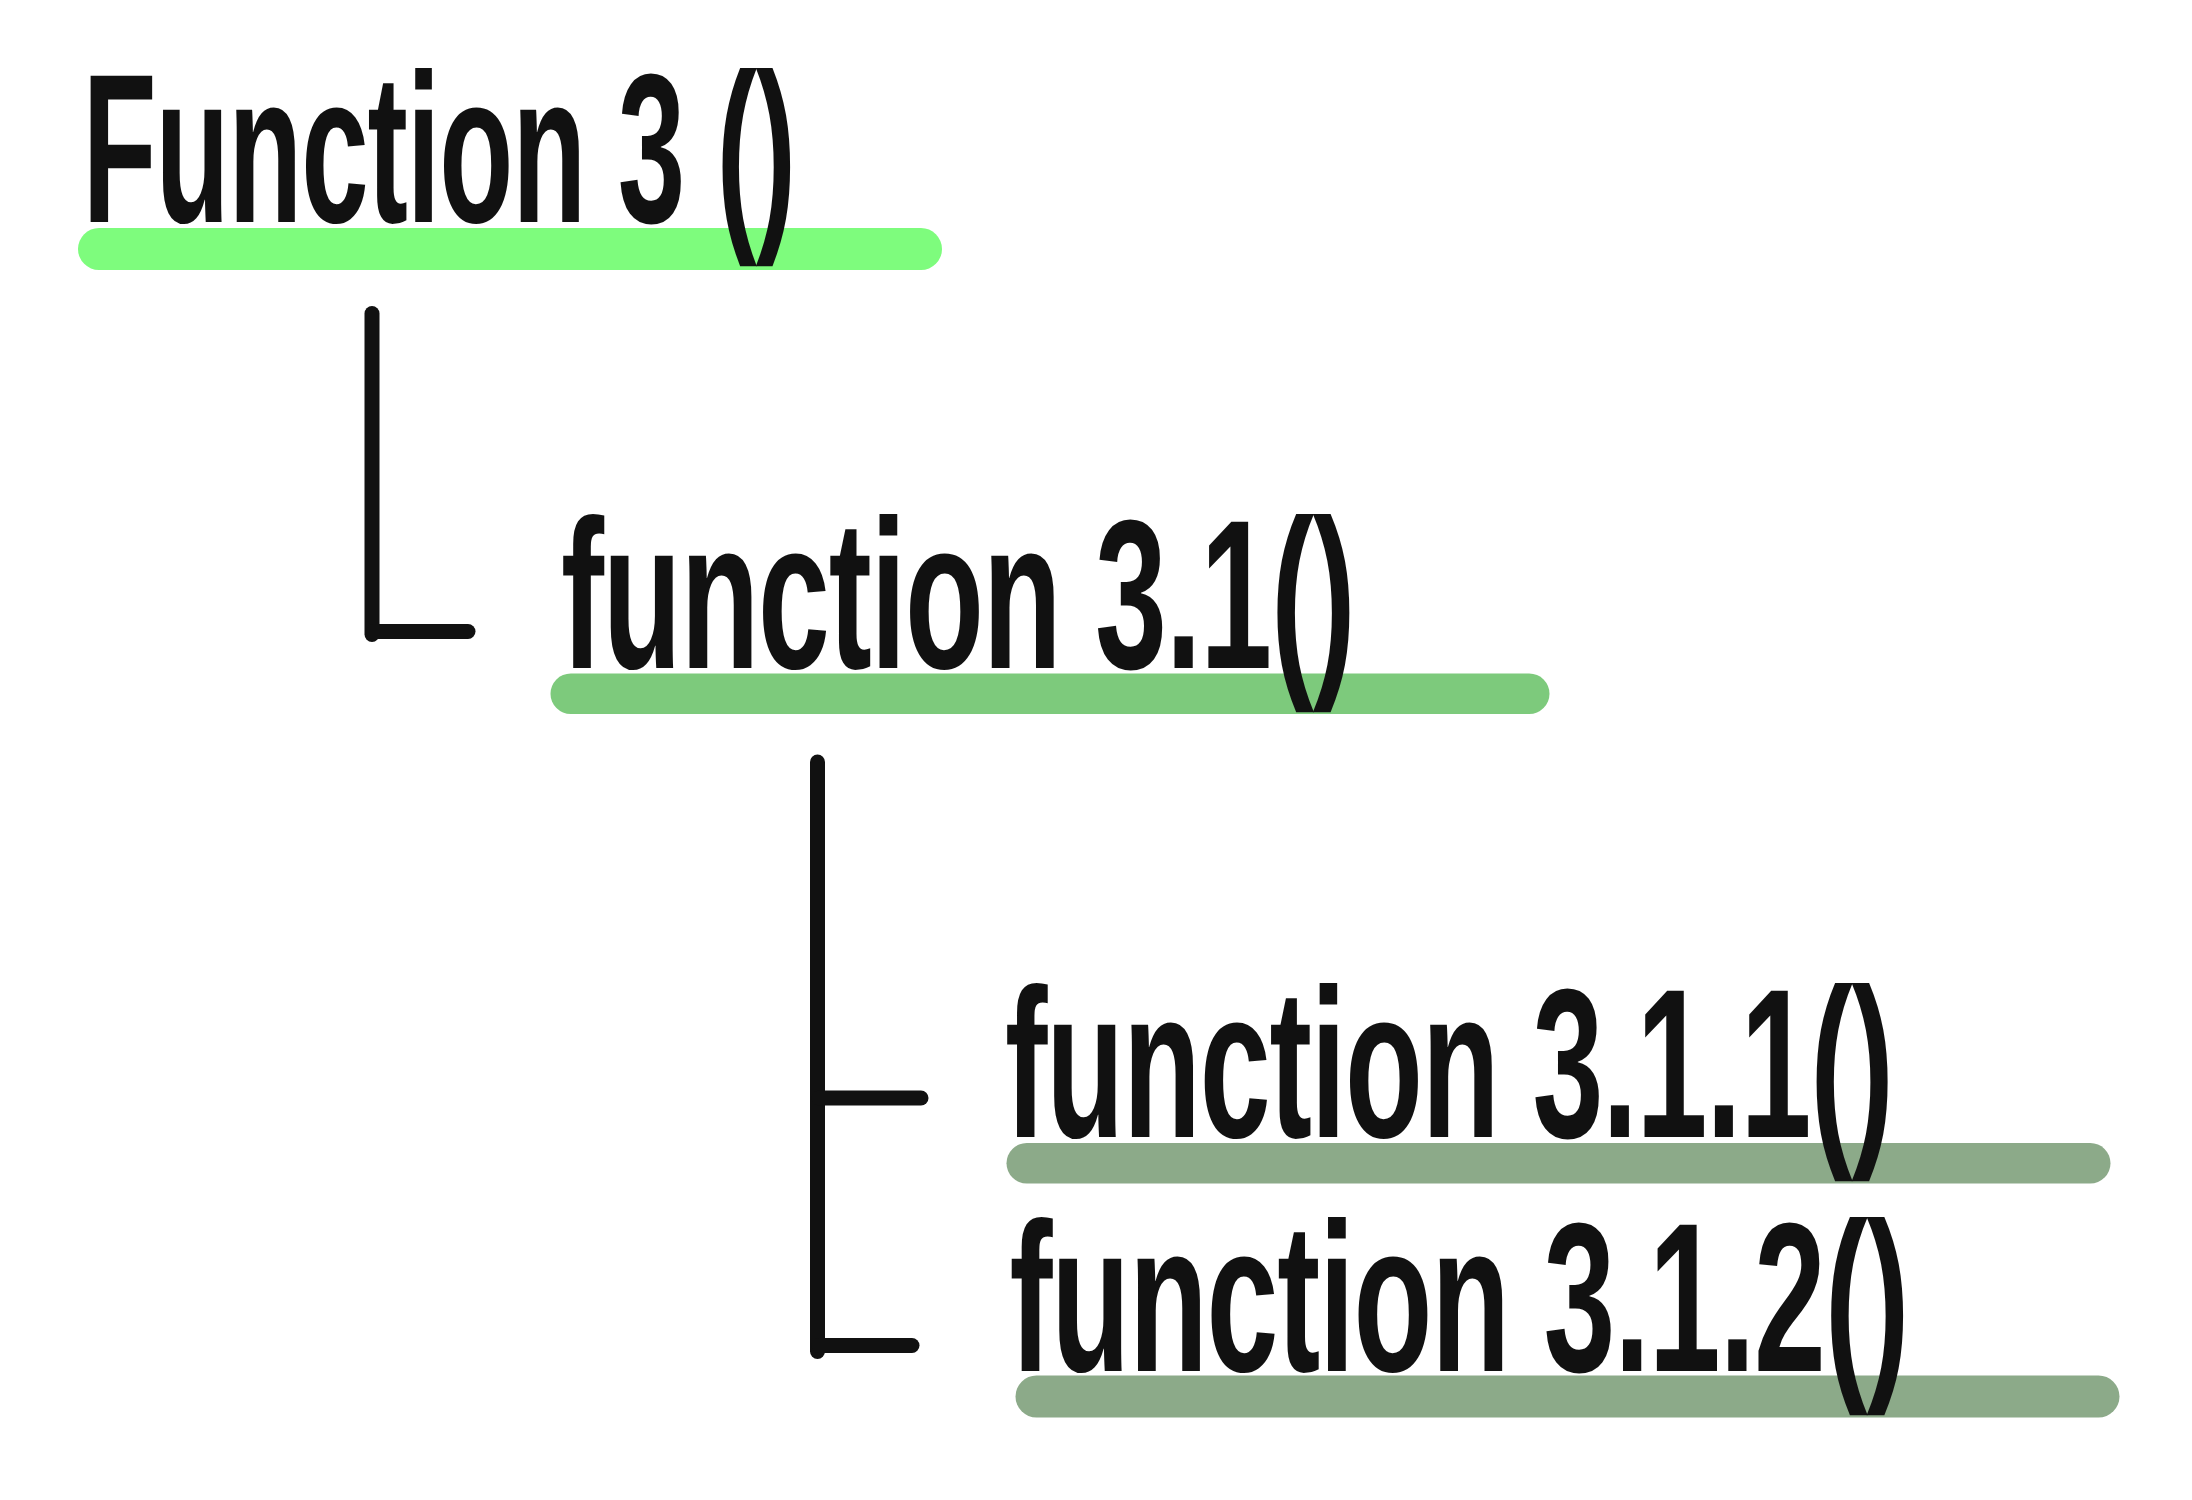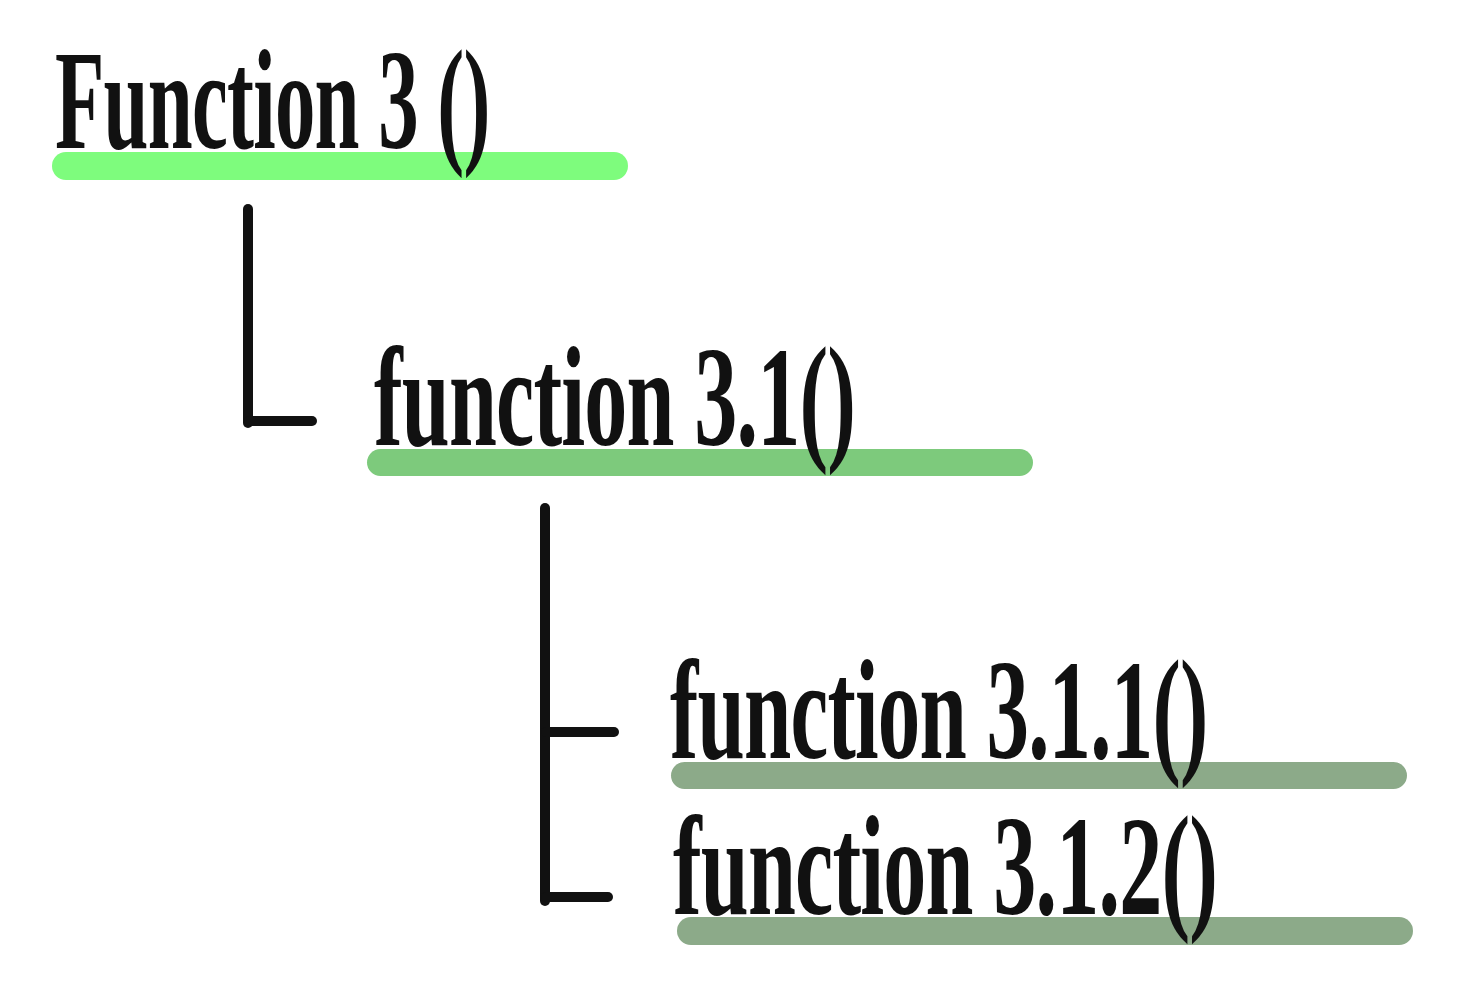--- a/index.html
+++ b/index.html
@@ -3,21 +3,21 @@
 <meta charset="utf-8">
 <style>
   * { margin: 0; padding: 0; box-sizing: border-box; }
   html, body { background: #ffffff; }
   .canvas {
     position: relative;
     width: 1461px;
     height: 1000px;
     background: #ffffff;
     overflow: hidden;
-    font-family: Liberation Serif, serif;
+    font-family: Liberation Sans, sans-serif;
   }
   
   .node-label {
     position: absolute;
     z-index: 3;
     display: inline-block;
     white-space: nowrap;
     font-weight: bold;
     font-size: 105px;
     line-height: 1;

